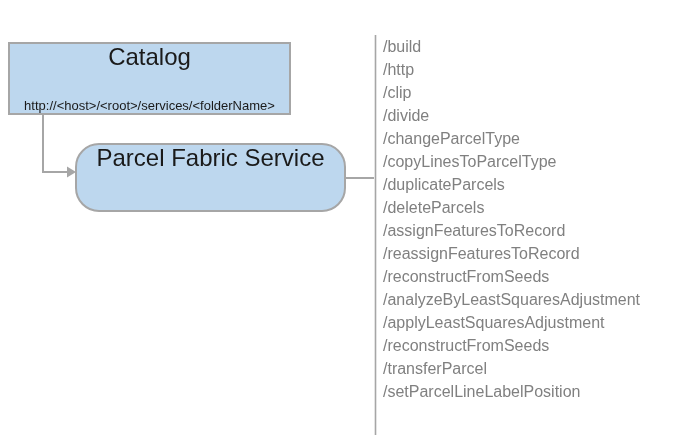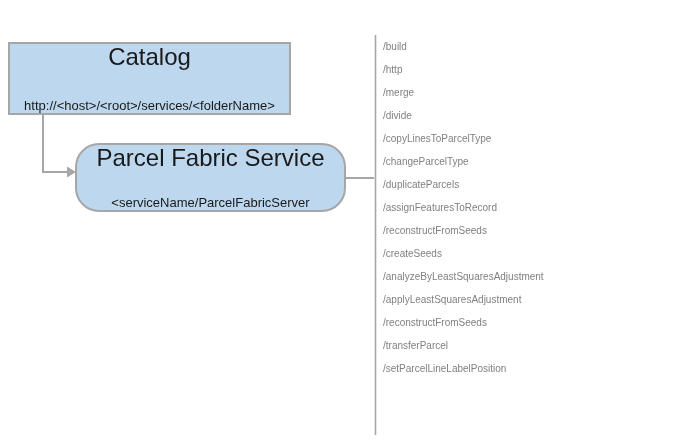--- a/index.html
+++ b/index.html
@@ -49,21 +49,21 @@
     color: var(--title-text);
     margin-top: 18px;
     white-space: nowrap;
   }
 
   .endpoints {
     position: absolute;
     left: 383px; top: 35px;
   }
   .endpoint {
-    font-size: 10px;
+    font-size: 16px;
     line-height: 23px;
     color: var(--endpoint-text);
     white-space: nowrap;
   }
 </style>
 </head>
 <body>
 
 <div class="canvas">
 
@@ -74,34 +74,34 @@
     <line class="divider" x1="375.5" y1="35" x2="375.5" y2="435"></line>
   </svg>
 
   <div class="box box-catalog">
     <div class="box-title">Catalog</div>
     <div class="box-subtitle">http://&lt;host&gt;/&lt;root&gt;/services/&lt;folderName&gt;</div>
   </div>
 
   <div class="box box-service">
     <div class="box-title">Parcel Fabric Service</div>
-    <div class="box-subtitle">&lt;serviceName/ParcelFabricServer</div>
   </div>
 
   <div class="endpoints">
       <div class="endpoint">/build</div>
       <div class="endpoint">/http</div>
-      <div class="endpoint">/merge</div>
+      <div class="endpoint">/clip</div>
       <div class="endpoint">/divide</div>
+      <div class="endpoint">/changeParcelType</div>
       <div class="endpoint">/copyLinesToParcelType</div>
-      <div class="endpoint">/changeParcelType</div>
       <div class="endpoint">/duplicateParcels</div>
+      <div class="endpoint">/deleteParcels</div>
       <div class="endpoint">/assignFeaturesToRecord</div>
+      <div class="endpoint">/reassignFeaturesToRecord</div>
       <div class="endpoint">/reconstructFromSeeds</div>
-      <div class="endpoint">/createSeeds</div>
       <div class="endpoint">/analyzeByLeastSquaresAdjustment</div>
       <div class="endpoint">/applyLeastSquaresAdjustment</div>
       <div class="endpoint">/reconstructFromSeeds</div>
       <div class="endpoint">/transferParcel</div>
       <div class="endpoint">/setParcelLineLabelPosition</div>
     </div>
 
 </div>
 
 </body></html>

